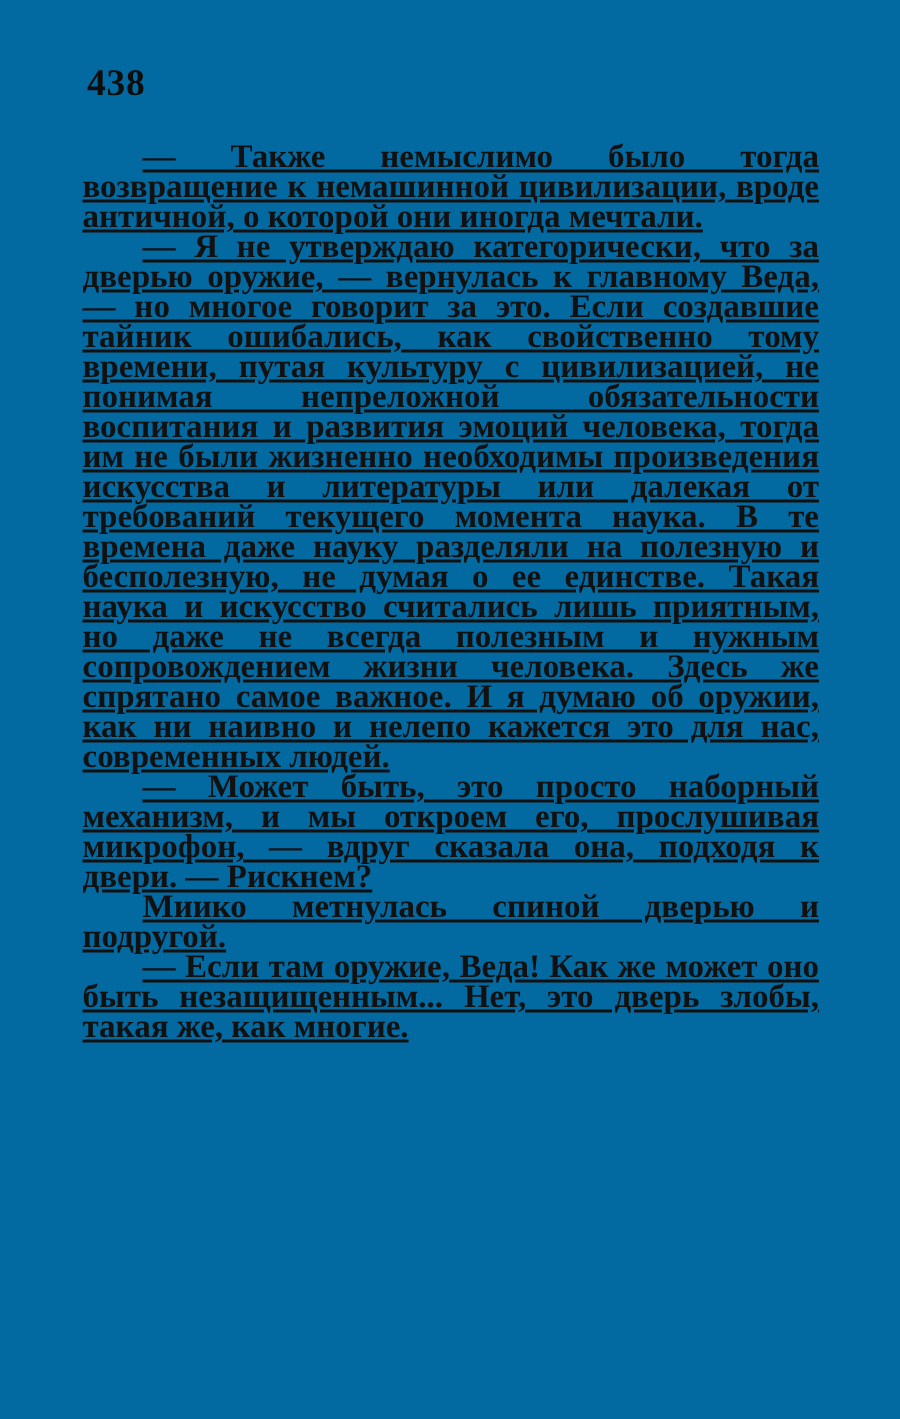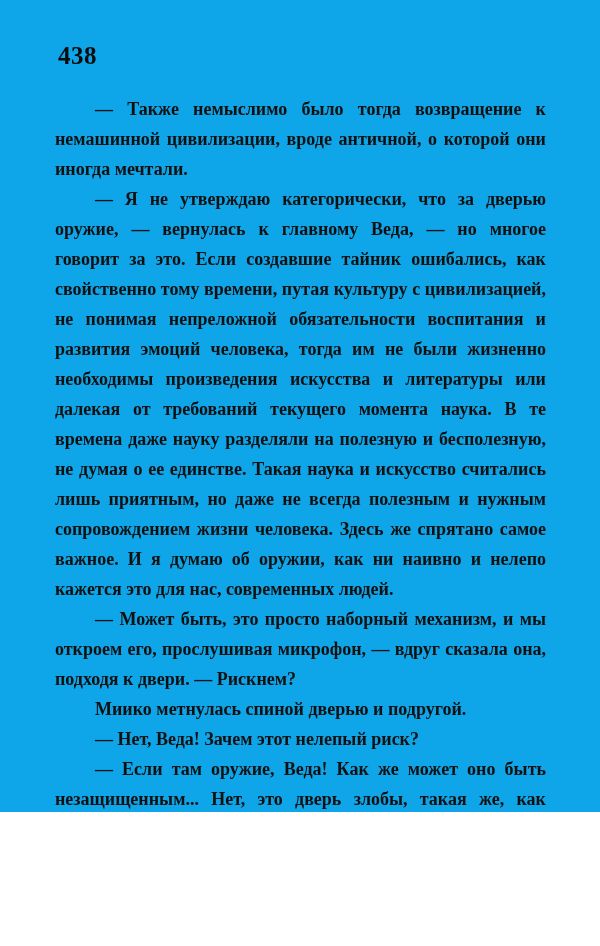--- a/index.html
+++ b/index.html
@@ -10,22 +10,22 @@
     width: 600px;
     height: 946px;
     background: #ffffff;
     font-family: "Liberation Serif", "DejaVu Serif", serif;
     -webkit-font-smoothing: none;
   }
 
   .page {
     position: relative;
     width: 600px;
-    height: 812px;
-    background: #0ea5e9;
+    height: 946px;
+    background: #0369a1;
     box-sizing: border-box;
     overflow: hidden;
   }
 
   .page-number {
     position: absolute;
     left: 58px;
     top: 42px;
     font-size: 25px;
     font-weight: bold;
@@ -39,44 +39,44 @@
     left: 55px;
     top: 94px;
     width: 491px;
   }
 
   .para {
     margin: 0;
     padding: 0;
     text-indent: 40px;
     text-align: justify;
-    font-size: 18px;
-    line-height: 30px;
+    font-size: 22px;
+    line-height: 20px;
     font-weight: bold;
     color: #111111;
     word-spacing: 0px;
     hyphens: manual;
     font-family: "Liberation Serif", "DejaVu Serif", serif;
+    text-decoration: underline;
   }
 
   
   .para:last-child {
     margin-bottom: 0;
   }
 </style>
 </head>
 <body>
 
 <div class="page">
 
   <div class="page-number">438</div>
 
   <div class="text-block">
     <p class="para">— Также немыслимо было тогда возвращение к немашинной цивилизации, вроде античной, о которой они иногда мечтали.</p>
     <p class="para">— Я не утверждаю категорически, что за дверью оружие, — вернулась к главному Веда, — но многое говорит за это. Если создавшие тайник ошибались, как свойственно тому времени, путая культуру с цивилизацией, не понимая непреложной обязательности воспитания и развития эмоций человека, тогда им не были жизненно необходимы произведения искусства и литературы или далекая от требований текущего момента наука. В те времена даже науку разделяли на полезную и бесполезную, не думая о ее единстве. Такая наука и искусство считались лишь приятным, но даже не всегда полезным и нужным сопровождением жизни человека. Здесь же спрятано самое важное. И я думаю об оружии, как ни наивно и нелепо кажется это для нас, современных людей.</p>
     <p class="para">— Может быть, это просто наборный механизм, и мы откроем его, прослушивая микрофон, — вдруг сказала она, подходя к двери. — Рискнем?</p>
     <p class="para">Миико метнулась спиной дверью и подругой.</p>
-    <p class="para">— Нет, Веда! Зачем этот нелепый риск?</p>
     <p class="para">— Если там оружие, Веда! Как же может оно быть незащищенным... Нет, это дверь злобы, такая же, как многие.</p>
 
   </div>
 
 </div>
 
 </body></html>

